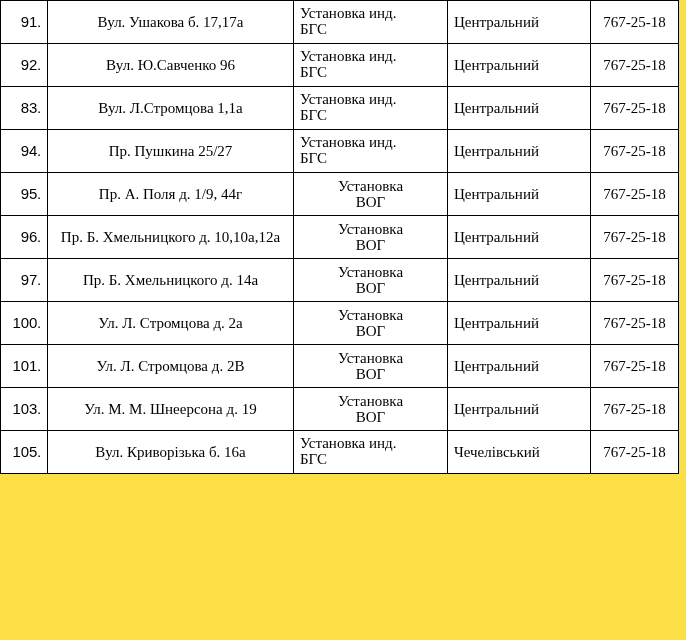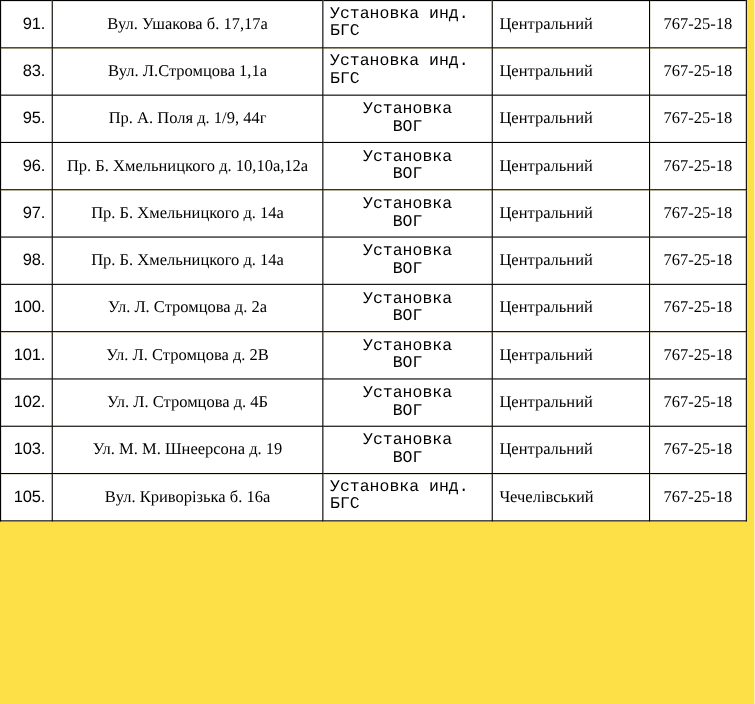--- a/index.html
+++ b/index.html
@@ -82,21 +82,21 @@
   }
 
   td.cell-phone {
     text-align: center;
     font-size: 15px;
     padding-left: 4px;
     padding-right: 4px;
     white-space: nowrap;
   }
 
-  .work-line { display: block; font-family: Liberation Mono, monospace; }
+  .work-line { display: block; }
 </style>
 </head>
 <body>
 
 <div class="sheet">
   <table class="works-table">
     <colgroup>
       <col class="c-num">
       <col class="c-addr">
       <col class="c-work">
@@ -108,30 +108,50 @@
           <td class="cell-num">91.</td>
           <td class="cell-addr">Вул. Ушакова б. 17,17а</td>
           <td class="cell-work align-left">
             <span class="work-line">Установка инд.</span>
             <span class="work-line">БГС</span>
           </td>
           <td class="cell-district">Центральний</td>
           <td class="cell-phone">767-25-18</td>
         </tr>
         <tr>
+          <td class="cell-num">92.</td>
+          <td class="cell-addr">Вул. Ю.Савченко 96</td>
+          <td class="cell-work align-left">
+            <span class="work-line">Установка инд.</span>
+            <span class="work-line">БГС</span>
+          </td>
+          <td class="cell-district">Центральний</td>
+          <td class="cell-phone">767-25-18</td>
+        </tr>
+        <tr>
           <td class="cell-num">83.</td>
           <td class="cell-addr">Вул. Л.Стромцова 1,1а</td>
           <td class="cell-work align-left">
             <span class="work-line">Установка инд.</span>
             <span class="work-line">БГС</span>
           </td>
           <td class="cell-district">Центральний</td>
           <td class="cell-phone">767-25-18</td>
         </tr>
         <tr>
+          <td class="cell-num">94.</td>
+          <td class="cell-addr">Пр. Пушкина 25/27</td>
+          <td class="cell-work align-left">
+            <span class="work-line">Установка инд.</span>
+            <span class="work-line">БГС</span>
+          </td>
+          <td class="cell-district">Центральний</td>
+          <td class="cell-phone">767-25-18</td>
+        </tr>
+        <tr>
           <td class="cell-num">95.</td>
           <td class="cell-addr">Пр. А. Поля д.  1/9, 44г</td>
           <td class="cell-work align-center">
             <span class="work-line">Установка</span>
             <span class="work-line">ВОГ</span>
           </td>
           <td class="cell-district">Центральний</td>
           <td class="cell-phone">767-25-18</td>
         </tr>
         <tr>
@@ -148,52 +168,32 @@
           <td class="cell-num">97.</td>
           <td class="cell-addr">Пр. Б. Хмельницкого д. 14а</td>
           <td class="cell-work align-center">
             <span class="work-line">Установка</span>
             <span class="work-line">ВОГ</span>
           </td>
           <td class="cell-district">Центральний</td>
           <td class="cell-phone">767-25-18</td>
         </tr>
         <tr>
-          <td class="cell-num">98.</td>
-          <td class="cell-addr">Пр. Б. Хмельницкого д. 14а</td>
-          <td class="cell-work align-center">
-            <span class="work-line">Установка</span>
-            <span class="work-line">ВОГ</span>
-          </td>
-          <td class="cell-district">Центральний</td>
-          <td class="cell-phone">767-25-18</td>
-        </tr>
-        <tr>
           <td class="cell-num">100.</td>
           <td class="cell-addr">Ул. Л. Стромцова д. 2а</td>
           <td class="cell-work align-center">
             <span class="work-line">Установка</span>
             <span class="work-line">ВОГ</span>
           </td>
           <td class="cell-district">Центральний</td>
           <td class="cell-phone">767-25-18</td>
         </tr>
         <tr>
           <td class="cell-num">101.</td>
           <td class="cell-addr">Ул. Л. Стромцова д. 2В</td>
-          <td class="cell-work align-center">
-            <span class="work-line">Установка</span>
-            <span class="work-line">ВОГ</span>
-          </td>
-          <td class="cell-district">Центральний</td>
-          <td class="cell-phone">767-25-18</td>
-        </tr>
-        <tr>
-          <td class="cell-num">102.</td>
-          <td class="cell-addr">Ул. Л. Стромцова д. 4Б</td>
           <td class="cell-work align-center">
             <span class="work-line">Установка</span>
             <span class="work-line">ВОГ</span>
           </td>
           <td class="cell-district">Центральний</td>
           <td class="cell-phone">767-25-18</td>
         </tr>
         <tr>
           <td class="cell-num">103.</td>
           <td class="cell-addr">Ул. М. М. Шнеерсона д. 19</td>

